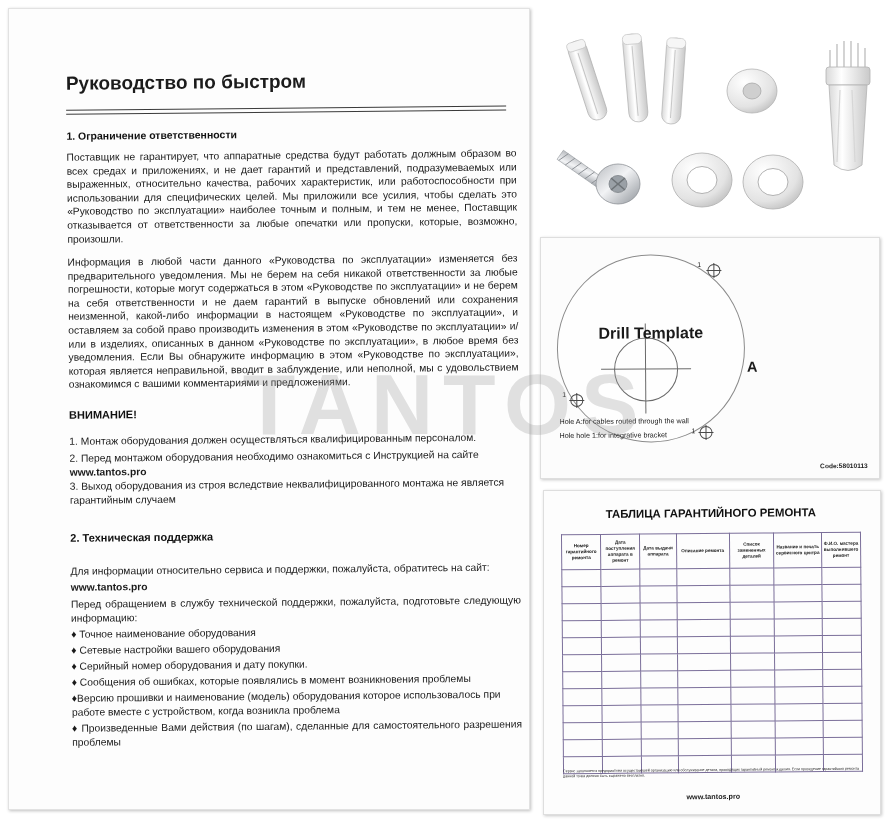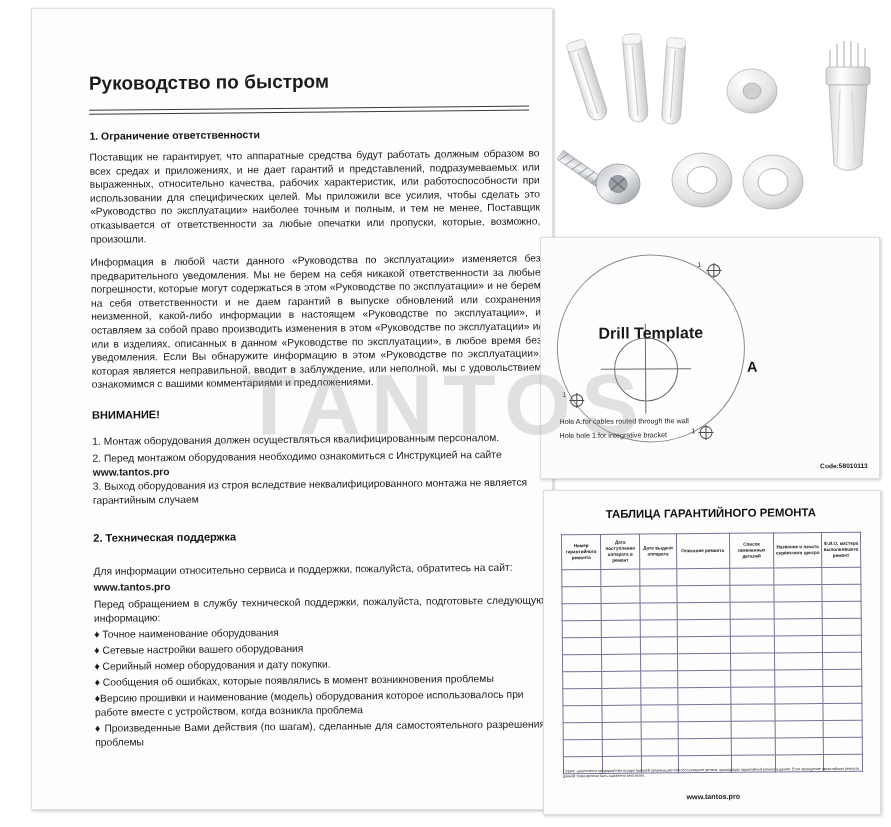--- a/index.html
+++ b/index.html
@@ -35,21 +35,20 @@
   #manual {
     position: absolute;
     left: 8px;
     top: 8px;
     width: 520px;
     height: 800px;
     background: #fdfdfd;
     box-shadow: 1px 1px 3px rgba(0,0,0,0.25);
     border: 1px solid #e2e2e2;
     overflow: hidden;
-    margin-left: 23px;
   }
   #manual .inner {
     position: absolute;
     left: 0; top: 0;
     width: 520px;
     height: 800px;
     transform: rotate(-0.55deg);
     transform-origin: 250px 400px;
   }
   .m-title {

